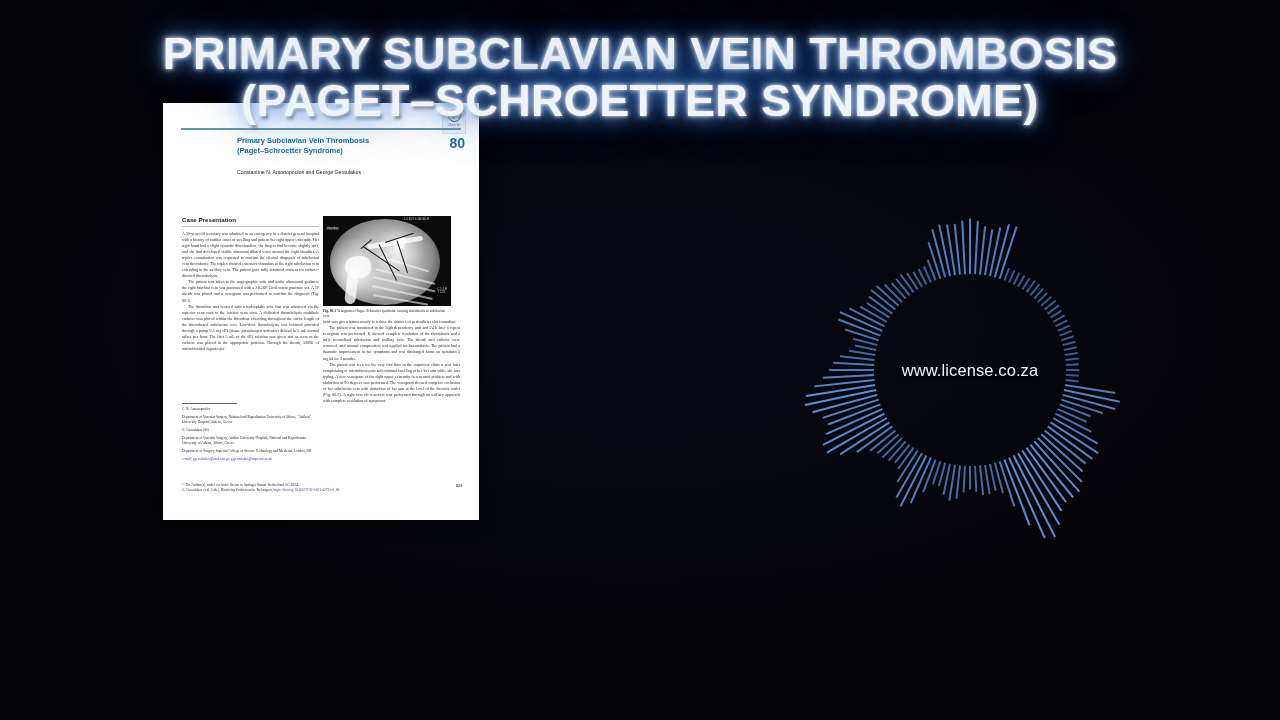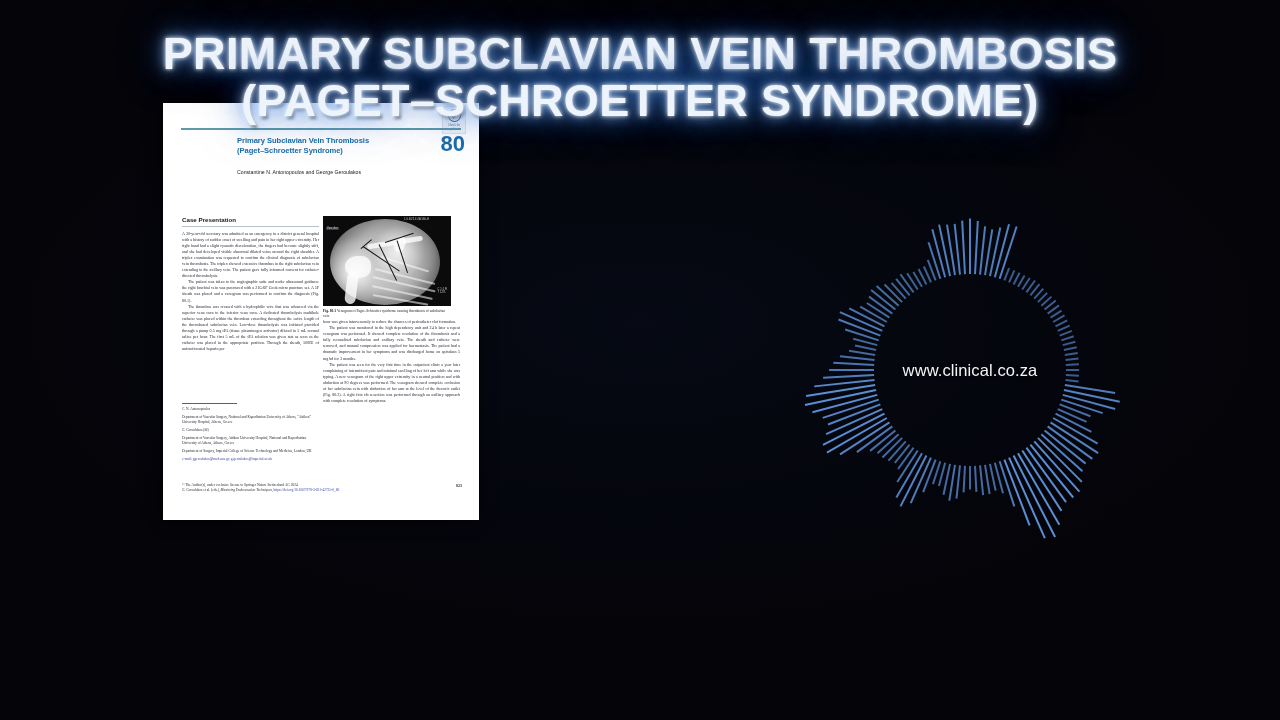--- a/index.html
+++ b/index.html
@@ -62,21 +62,21 @@
 
   .chap-head{position:absolute;left:74px;top:33px;width:165px;}
   .chap-title{
     color:#1f6ea8;font-weight:700;font-size:7.6px;line-height:10.4px;letter-spacing:-.05px;
   }
   .chap-authors{
     position:absolute;left:74px;top:66px;width:200px;
     color:#20222b;font-size:5.2px;line-height:7px;
   }
   .chap-num{
-    position:absolute;right:14px;top:32px;color:#1f6ea8;font-weight:700;font-size:22px;line-height:17px;margin-left:31px;
+    position:absolute;right:14px;top:32px;color:#1f6ea8;font-weight:700;font-size:14px;line-height:17px;margin-left:31px;
   }
 
   
   .col{position:absolute;top:113px;width:137px;}
   .col-l{left:19px;}
   .col-r{left:160px;}
   .sec-head{
     font-weight:700;font-size:6.2px;color:#15181f;margin:0 0 4px 0;
     padding-bottom:2.5px;border-bottom:.7px solid #b9c2cb;
   }
@@ -347,16 +347,16 @@
           <line x1="140.95" y1="117.30" x2="133.92" y2="101.49" stroke="#5b8fd4" stroke-width="2" stroke-linecap="butt" opacity="0.66"></line>
           <line x1="145.60" y1="115.38" x2="137.76" y2="94.96" stroke="#5b8fd4" stroke-width="2" stroke-linecap="butt" opacity="0.69"></line>
           <line x1="150.33" y1="113.70" x2="138.50" y2="77.27" stroke="#5b8fd4" stroke-width="2" stroke-linecap="butt" opacity="0.80"></line>
           <line x1="155.15" y1="112.27" x2="142.31" y2="64.32" stroke="#5b8fd4" stroke-width="2" stroke-linecap="butt" opacity="0.87"></line>
           <line x1="160.04" y1="111.10" x2="149.10" y2="59.64" stroke="#5b8fd4" stroke-width="2" stroke-linecap="butt" opacity="0.89"></line>
           <line x1="164.98" y1="110.18" x2="156.99" y2="59.71" stroke="#5b8fd4" stroke-width="2" stroke-linecap="butt" opacity="0.88"></line>
           <line x1="169.97" y1="109.53" x2="164.64" y2="58.88" stroke="#5b8fd4" stroke-width="2" stroke-linecap="butt" opacity="0.88"></line>
           <line x1="174.98" y1="109.13" x2="172.17" y2="55.66" stroke="#5b8fd4" stroke-width="2" stroke-linecap="butt" opacity="0.89"></line>
         </g>
     </svg>
-    <div class="viz-label">www.clinical.co.za</div>
+    <div class="viz-label">www.license.co.za</div>
   </div>
 
 </div>
 
 </body></html>

